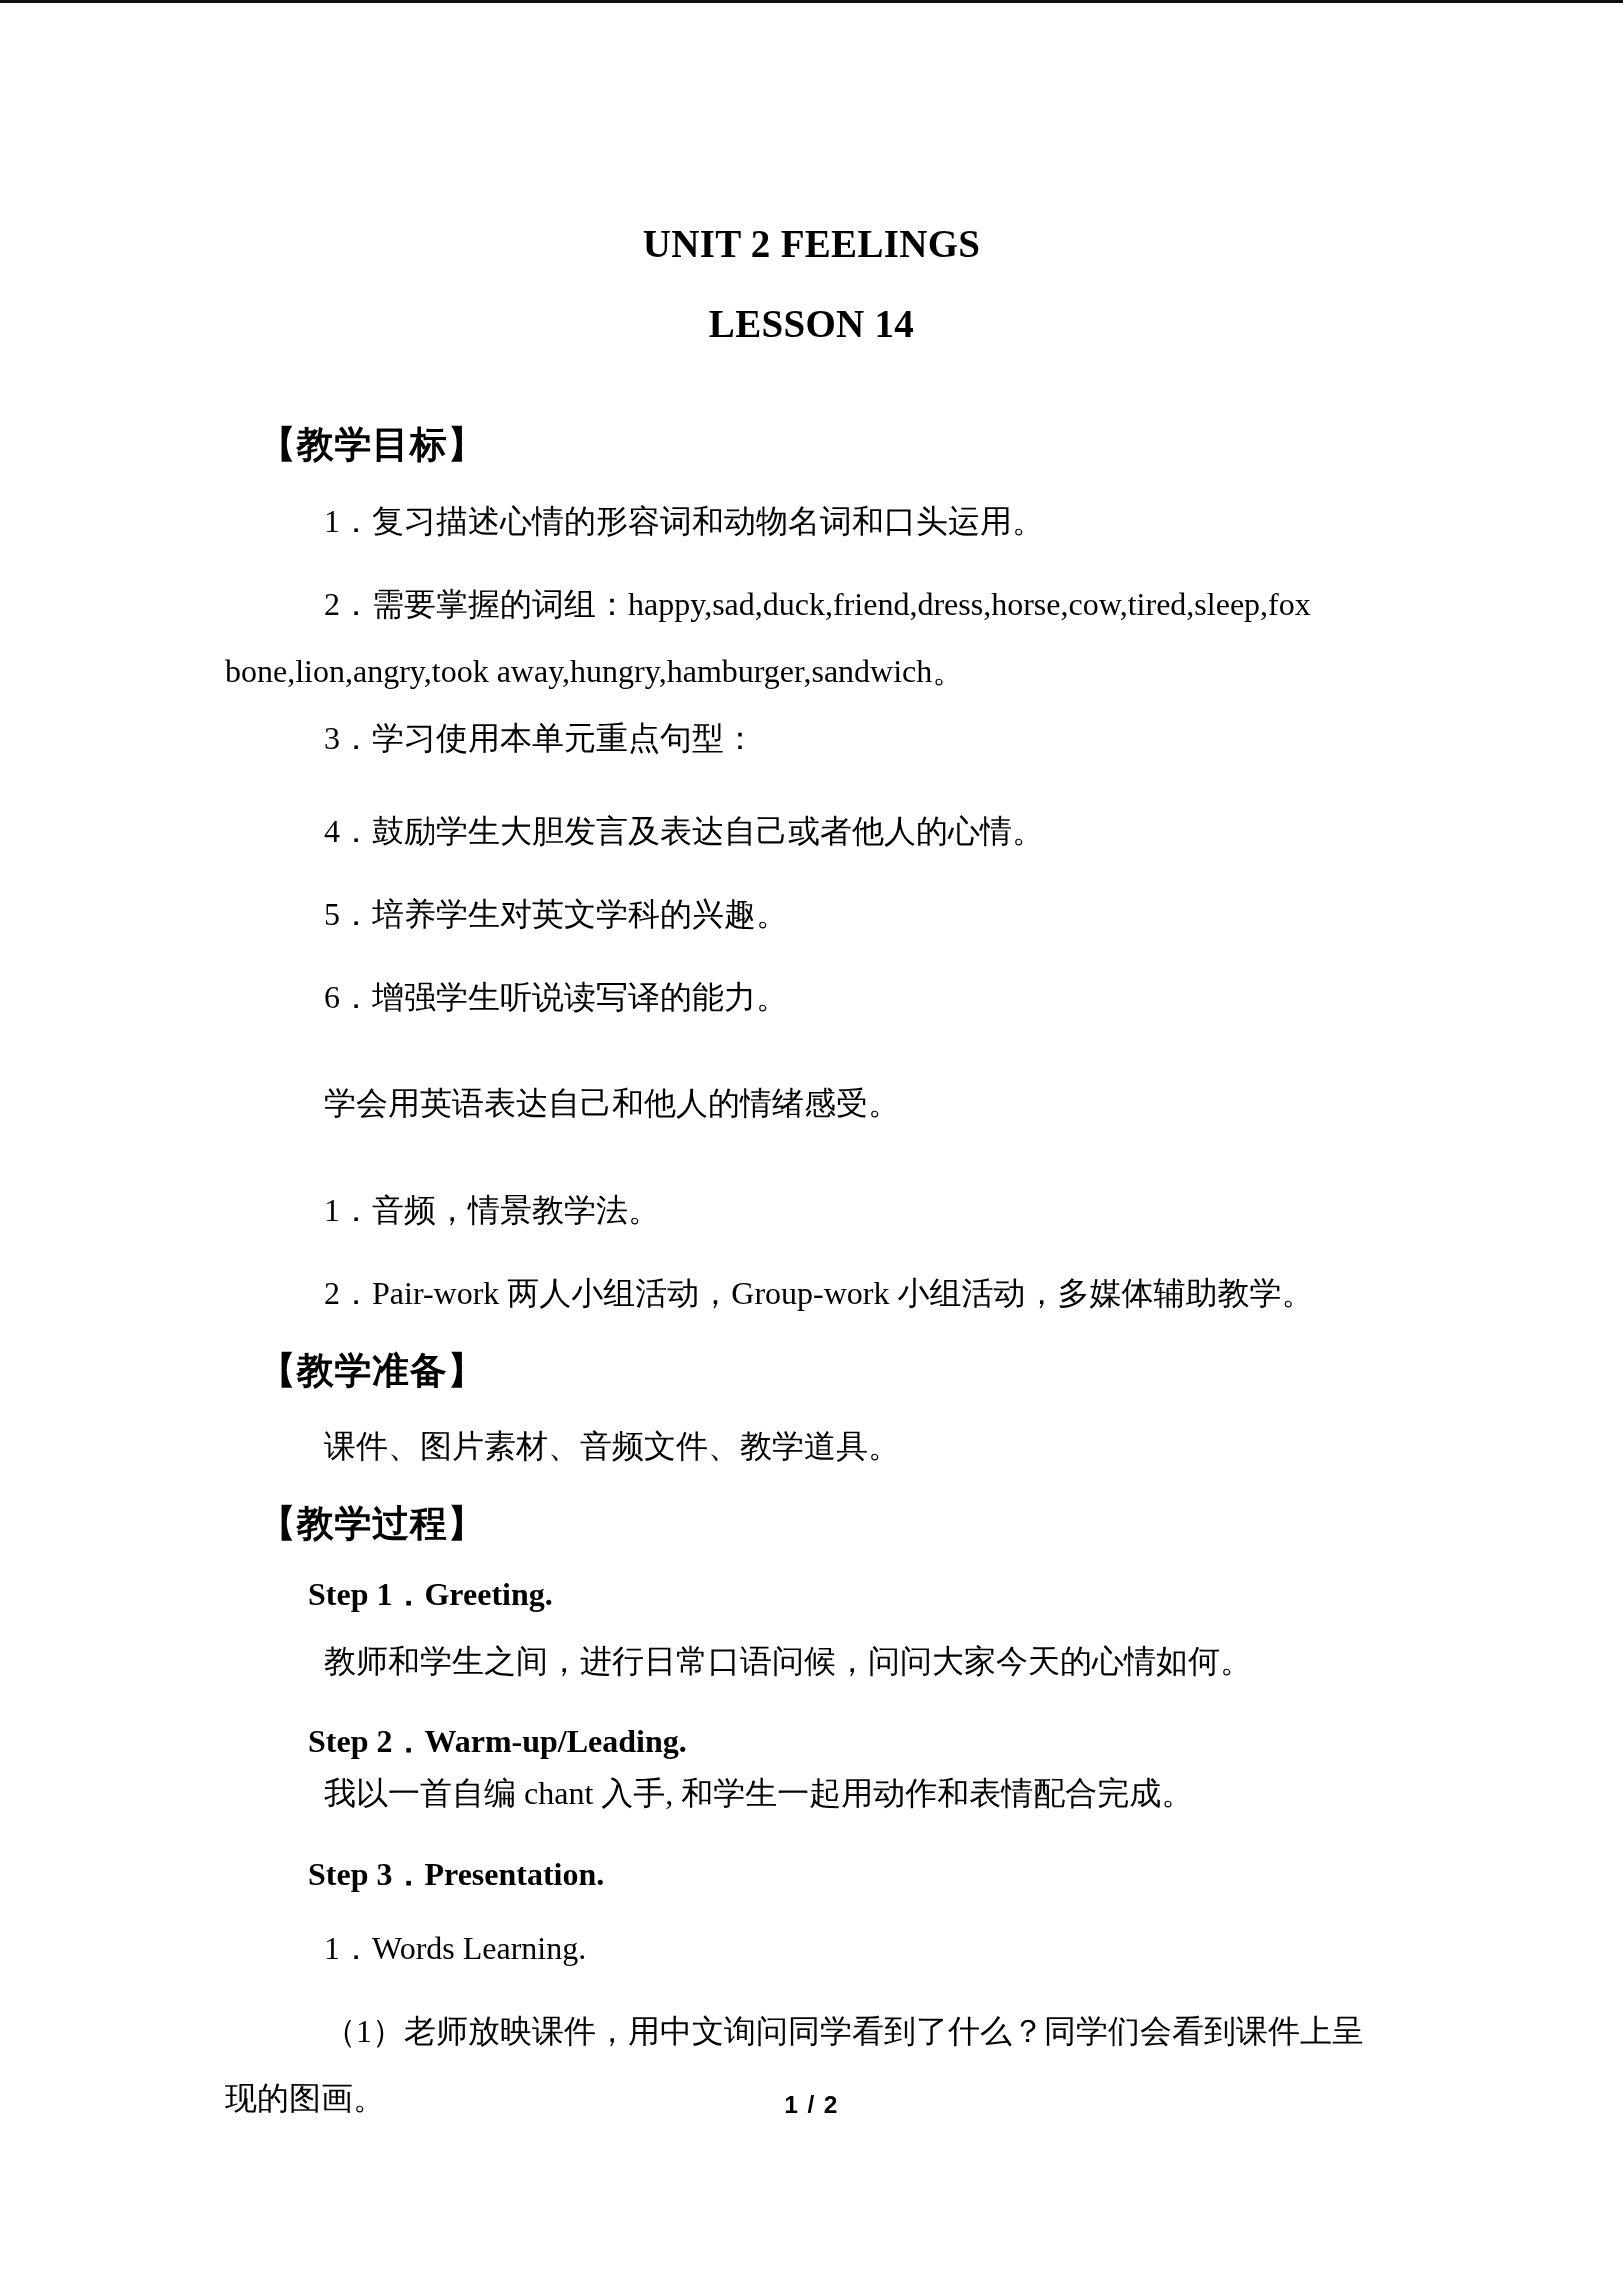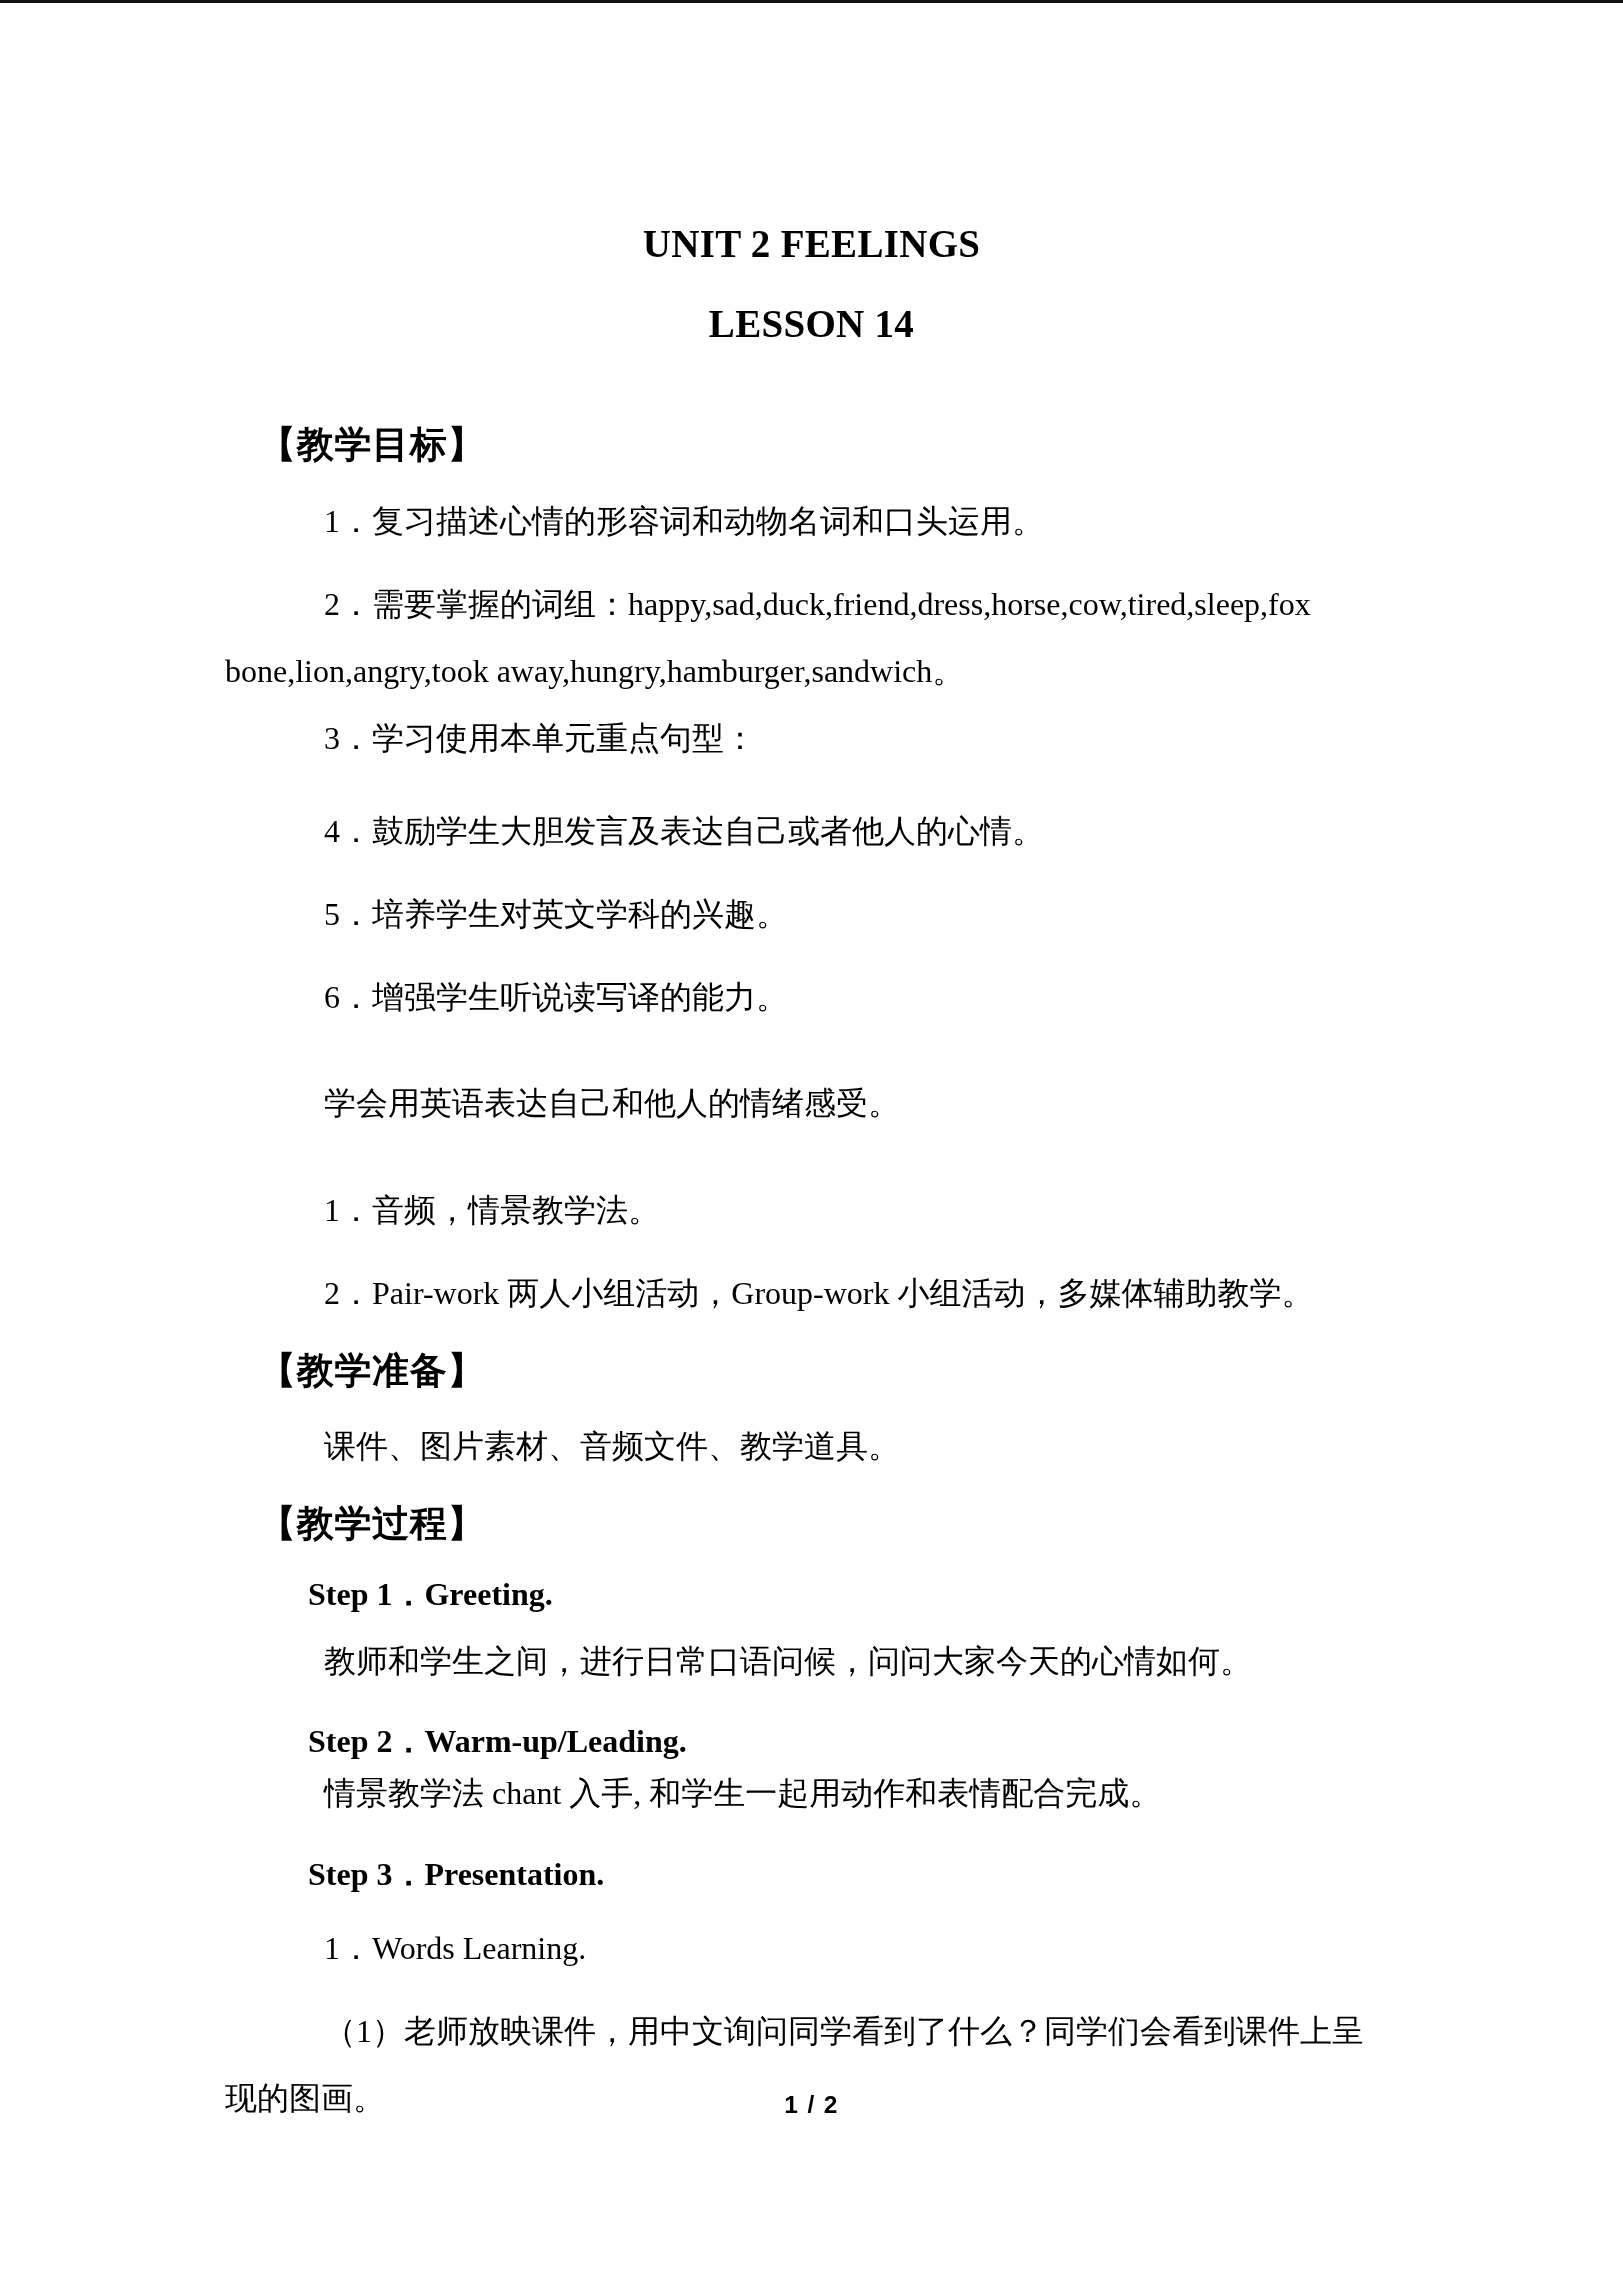--- a/index.html
+++ b/index.html
@@ -161,21 +161,21 @@
 
     <div class="gap-m"></div>
 
     <div class="step-heading">Step 1．Greeting.</div>
     <div class="gap-xs"></div>
     <div class="line">教师和学生之间，进行日常口语问候，问问大家今天的心情如何。</div>
 
     <div class="gap-m"></div>
 
     <div class="step-heading tight">Step 2．Warm-up/Leading.</div>
-    <div class="line tight">情景教学法 chant 入手, 和学生一起用动作和表情配合完成。</div>
+    <div class="line tight">我以一首自编 chant 入手, 和学生一起用动作和表情配合完成。</div>
 
     <div class="gap-m"></div>
 
     <div class="step-heading">Step 3．Presentation.</div>
     <div class="gap-s"></div>
     <div class="line">1．Words Learning.</div>
     <div class="gap-xs"></div>
     <div class="line">（1）老师放映课件，用中文询问同学看到了什么？同学们会看到课件上呈</div>
     <div class="gap-xs"></div>
     <div class="line-hang">现的图画。</div>

